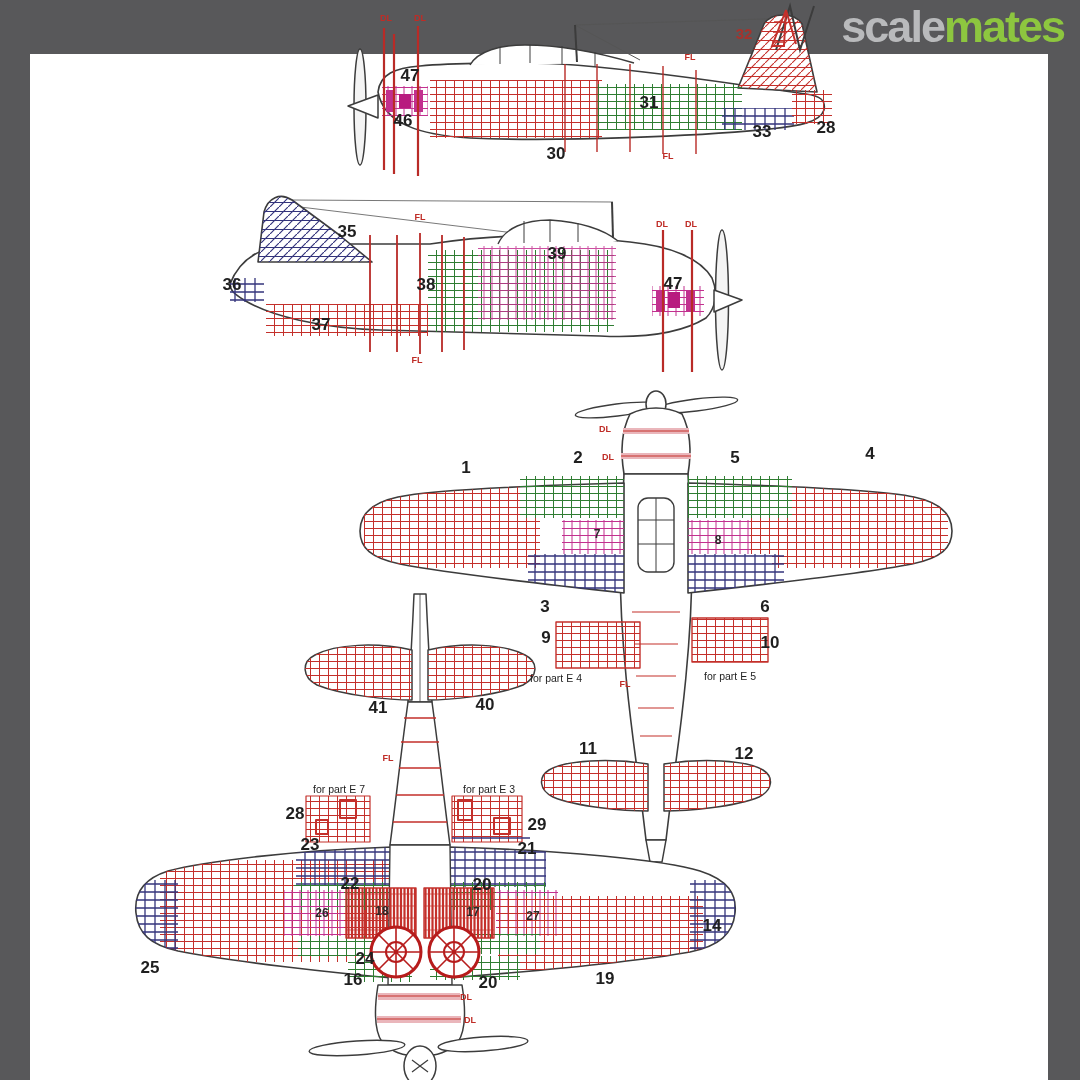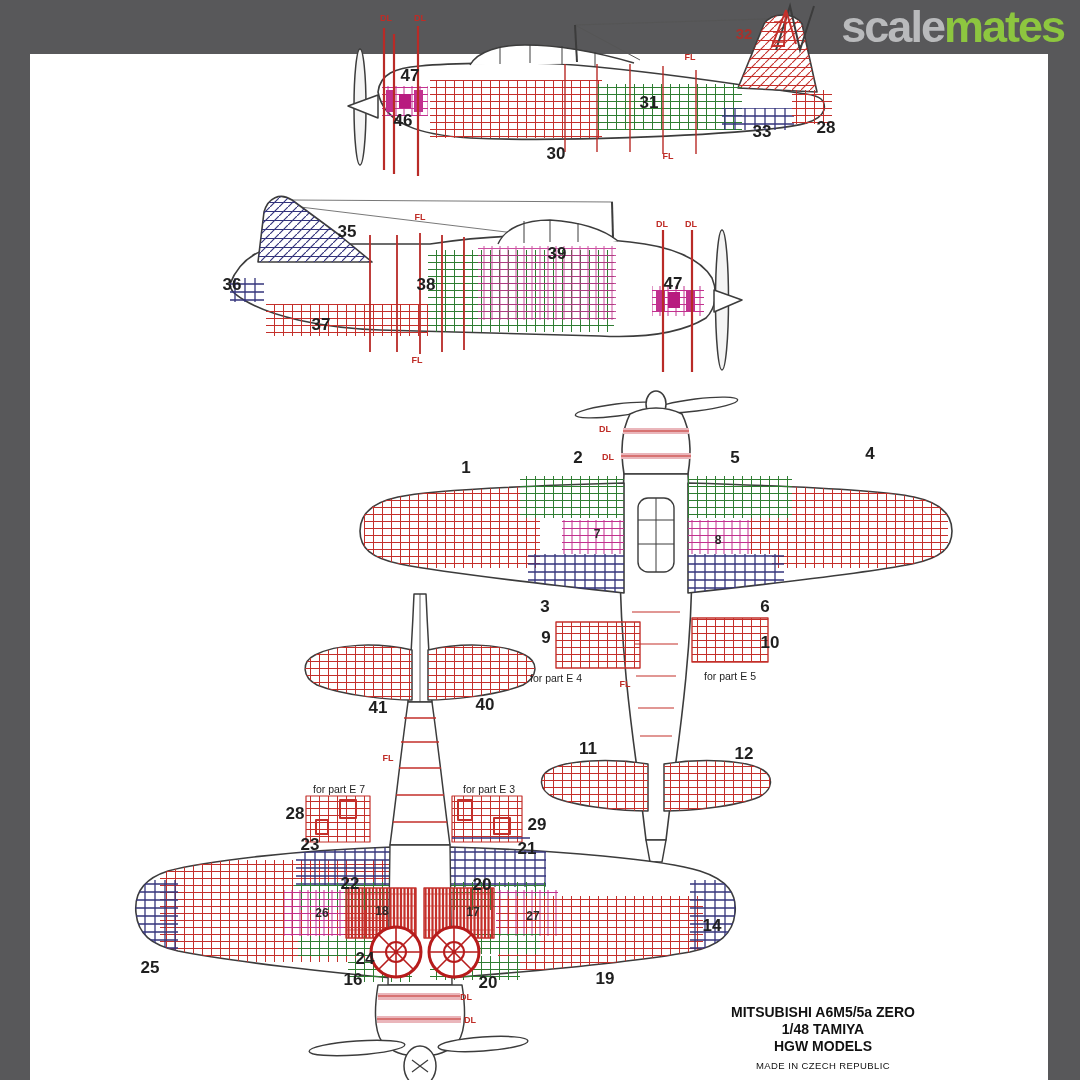--- a/index.html
+++ b/index.html
@@ -313,20 +313,14 @@
       <span class="lbl num" style="left: 150px; top: 967px;">25</span>
       <span class="lbl num" style="left: 365px; top: 958px;">24</span>
       <span class="lbl num" style="left: 353px; top: 979px;">16</span>
       <span class="lbl num" style="left: 488px; top: 982px;">20</span>
       <span class="lbl num" style="left: 605px; top: 978px;">19</span>
       <span class="lbl num" style="left: 712px; top: 925px;">14</span>
       <span class="lbl guide" style="left: 466px; top: 997px;">DL</span>
       <span class="lbl guide" style="left: 470px; top: 1020px;">DL</span>
     </div>
 
-  <div id="footer">
-    <div class="f-bold">MITSUBISHI A6M5/5a ZERO</div>
-    <div class="f-bold">1/48 TAMIYA</div>
-    <div class="f-bold">HGW MODELS</div>
-    <div class="f-small">MADE IN CZECH REPUBLIC</div>
-  </div>
 
 </div>
 
 </body></html>

